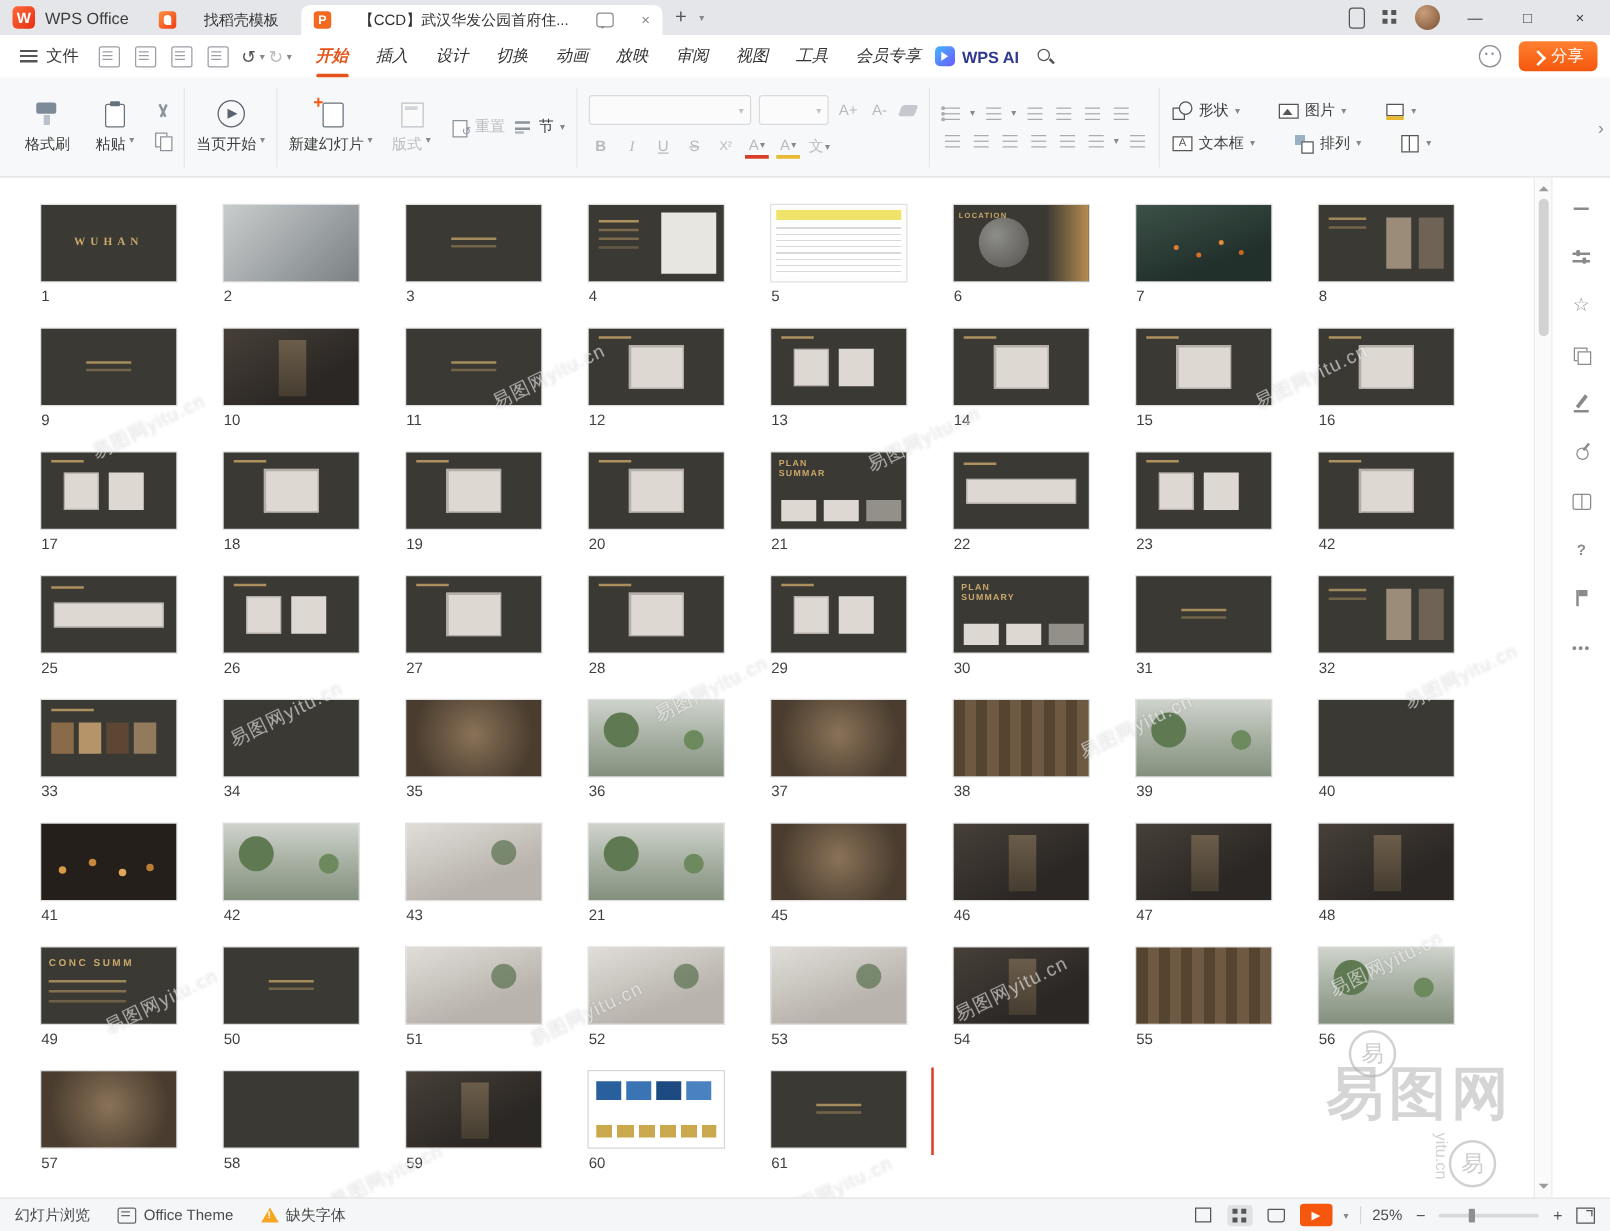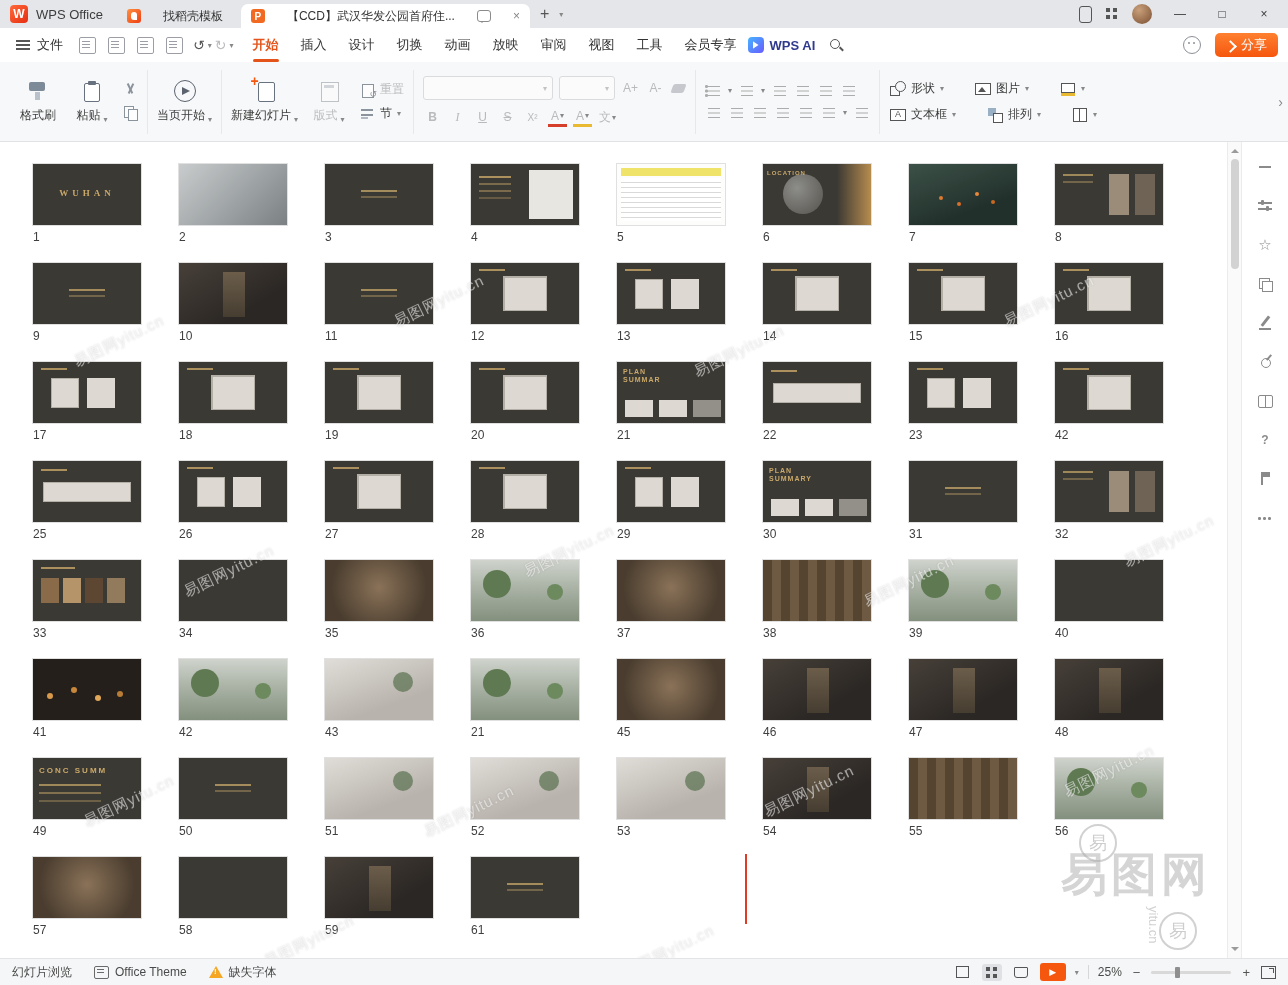--- a/index.html
+++ b/index.html
@@ -36,62 +36,62 @@
   .menubar{height:34px;background:#fff;display:flex;align-items:center;padding:0 10px;flex:0 0 auto;}
   .mb-file{display:flex;align-items:center;gap:7px;padding:0 6px;color:#333;font-size:13px;}
   .hamburger{width:14px;height:10px;background:linear-gradient(#555 0 2px,transparent 2px 4px,#555 4px 6px,transparent 6px 8px,#555 8px 10px);}
   .quick{display:flex;align-items:center;gap:12px;margin:0 10px;}
   .qi{width:15px;height:15px;border:1.3px solid #8a8f96;border-radius:2px;position:relative;opacity:.85;}
   .qi::after{content:"";position:absolute;left:2px;top:3px;width:8px;height:1.5px;background:#8a8f96;box-shadow:0 3px 0 #8a8f96,0 6px 0 #8a8f96;}
   .undoredo{display:flex;align-items:center;gap:3px;margin-right:8px;}
   .ur{font-size:14px;color:#555;}
   .ur.dis{color:#c0c1c3;}
   .caret{font-size:8px;color:#888;}
-  .mtabs{display:flex;}
+  .mtabs{display:flex;font-style:italic;}
   .mtab{padding:6px 11px;font-size:13px;color:#333;position:relative;white-space:nowrap;}
   .mtab.active{color:#e4541a;font-weight:bold;}
   .mtab.active::after{content:"";position:absolute;left:11px;right:11px;bottom:-2px;height:3px;background:#e4541a;border-radius:2px;}
   .wpsai{display:flex;align-items:center;gap:6px;font-weight:bold;color:#2f3a8f;font-size:13px;}
   .wpsai-ic{width:16px;height:16px;border-radius:4px;background:linear-gradient(135deg,#45b4ff,#6a5bff);position:relative;}
   .wpsai-ic::after{content:"";position:absolute;left:5px;top:4px;width:6px;height:8px;background:#fff;clip-path:polygon(0 0,100% 50%,0 100%);}
   .search-ic{width:15px;height:15px;position:relative;margin-left:14px;}
   .search-ic::before{content:"";position:absolute;left:1px;top:1px;width:8px;height:8px;border:1.6px solid #555;border-radius:50%;}
   .search-ic::after{content:"";position:absolute;left:10px;top:10px;width:5px;height:1.8px;background:#555;transform:rotate(45deg);}
   .mb-right{margin-left:auto;display:flex;align-items:center;gap:14px;}
   .feedback-ic{width:16px;height:16px;border:1.4px solid #8d9097;border-radius:50%;position:relative;}
   .feedback-ic::after{content:"";position:absolute;left:4px;top:5px;width:2px;height:2px;border-radius:50%;background:#8d9097;box-shadow:5px 0 0 #8d9097;}
   .share-btn{height:24px;padding:0 11px;border-radius:5px;background:linear-gradient(180deg,#ff8030,#f5570e);
              color:#fff;display:flex;align-items:center;gap:6px;font-size:13px;}
   .share-arrow{width:7px;height:7px;border-top:2px solid #fff;border-right:2px solid #fff;transform:rotate(45deg);margin-top:2px;}
 
   
   .ribbon{height:79px;background:#f7f8f9;border-bottom:1px solid #e1e2e4;display:flex;align-items:center;padding:0 14px 0 6px;position:relative;flex:0 0 auto;}
   .rg{display:flex;align-items:center;gap:8px;padding:0 9px;height:64px;border-right:1px solid #e7e8ea;}
   .bb{display:flex;flex-direction:column;align-items:center;justify-content:center;gap:4px;min-width:46px;color:#3d3d3d;font-size:12px;}
-  .cap{display:flex;align-items:flex-end;gap:3px;white-space:nowrap;}
+  .cap{display:flex;align-items:flex-start;gap:3px;white-space:nowrap;}
   .dis{color:#bcbdc0 !important;}
   .dis .bicon,.dis.bicon{opacity:.4;}
   .bicon{width:24px;height:24px;position:relative;}
   .i-brush::before{content:"";position:absolute;left:3px;top:3px;width:16px;height:9px;background:#7d8a97;border-radius:2px;}
   .i-brush::after{content:"";position:absolute;left:9px;top:13px;width:5px;height:8px;background:#b9c2cb;}
   .i-paste::before{content:"";position:absolute;left:4px;top:4px;width:14px;height:17px;border:1.6px solid #68727e;background:#fff;border-radius:2px;}
   .i-paste::after{content:"";position:absolute;left:8px;top:1.5px;width:8px;height:4px;background:#68727e;border-radius:1px;}
   .i-play::before{content:"";position:absolute;inset:1px;border:1.7px solid #5b636e;border-radius:50%;}
   .i-play::after{content:"";position:absolute;left:9.5px;top:7.5px;border-left:8px solid #5b636e;border-top:4.5px solid transparent;border-bottom:4.5px solid transparent;}
   .i-newslide::before{content:"";position:absolute;left:5px;top:3px;width:15px;height:18px;border:1.6px solid #68727e;background:#fff;border-radius:2px;}
   .i-newslide::after{content:"+";position:absolute;left:-2px;top:-6px;color:#f5570e;font-weight:bold;font-size:14px;}
   .i-layout::before{content:"";position:absolute;left:4px;top:3px;width:16px;height:18px;border:1.6px solid #68727e;background:#fff;}
   .i-layout::after{content:"";position:absolute;left:7px;top:6px;width:10px;height:3px;background:#9aa3ad;}
   .mini-col{display:flex;flex-direction:column;gap:7px;align-items:center;}
   .mi{width:15px;height:15px;position:relative;opacity:.75;}
   .mi-cut::before{content:"";position:absolute;left:7px;top:0;width:1.8px;height:11px;background:#68727e;transform:rotate(25deg);}
   .mi-cut::after{content:"";position:absolute;left:6px;top:0;width:1.8px;height:11px;background:#68727e;transform:rotate(-25deg);}
   .mi-copy::before{content:"";position:absolute;left:1px;top:1px;width:8px;height:10px;border:1.5px solid #68727e;background:#fff;}
   .mi-copy::after{content:"";position:absolute;left:5px;top:4px;width:8px;height:10px;border:1.5px solid #68727e;background:#fff;}
-  .stack{display:flex;flex-direction:column;gap:7px;}
+  .stack{display:flex;flex-direction:row;gap:7px;}
   .srow{display:flex;align-items:center;gap:5px;font-size:12px;color:#3d3d3d;white-space:nowrap;}
   .mi-reset::before{content:"";position:absolute;left:2px;top:2px;width:10px;height:12px;border:1.5px solid #68727e;background:#fff;}
   .mi-reset::after{content:"↺";position:absolute;right:-2px;bottom:-2px;font-size:9px;color:#68727e;}
   .mi-section::before{content:"";position:absolute;left:1px;top:3px;width:12px;height:1.8px;background:#68727e;box-shadow:0 5px 0 #68727e;}
   .mi-section::after{content:"";position:absolute;left:1px;top:11px;width:7px;height:1.8px;background:#9aa3ad;}
 
   .fgrp,.pgrp{display:flex;flex-direction:column;justify-content:center;gap:7px;padding:0 9px;height:64px;border-right:1px solid #e7e8ea;}
   .frow,.prow{display:flex;align-items:center;gap:6px;}
   .combo{height:22px;border:1px solid #dadbdd;background:#fbfbfc;border-radius:3px;display:flex;align-items:center;justify-content:flex-end;padding:0 5px;}
   .combo .caret{color:#c2c3c5;}
@@ -692,20 +692,24 @@
           </div>
           <div class="slide-cell">
             <div class="sl k-dk"></div>
             <div class="sl-num">58</div>
           </div>
           <div class="slide-cell">
             <div class="sl k-pdark"></div>
             <div class="sl-num">59</div>
           </div>
           <div class="slide-cell">
+            <div class="sl k-wgrid"></div>
+            <div class="sl-num">60</div>
+          </div>
+          <div class="slide-cell">
             <div class="sl k-dt"></div>
             <div class="sl-num">61</div>
           </div>
         </div>
       <div class="cursor"></div>
       <div>
           <span class="wm" style="left: 70px; top: 190px;">易图网yitu.cn</span>
           <span class="wm" style="left: 390px; top: 150px;">易图网yitu.cn</span>
           <span class="wm" style="left: 690px; top: 200px;">易图网yitu.cn</span>
           <span class="wm" style="left: 1000px; top: 150px;">易图网yitu.cn</span>

